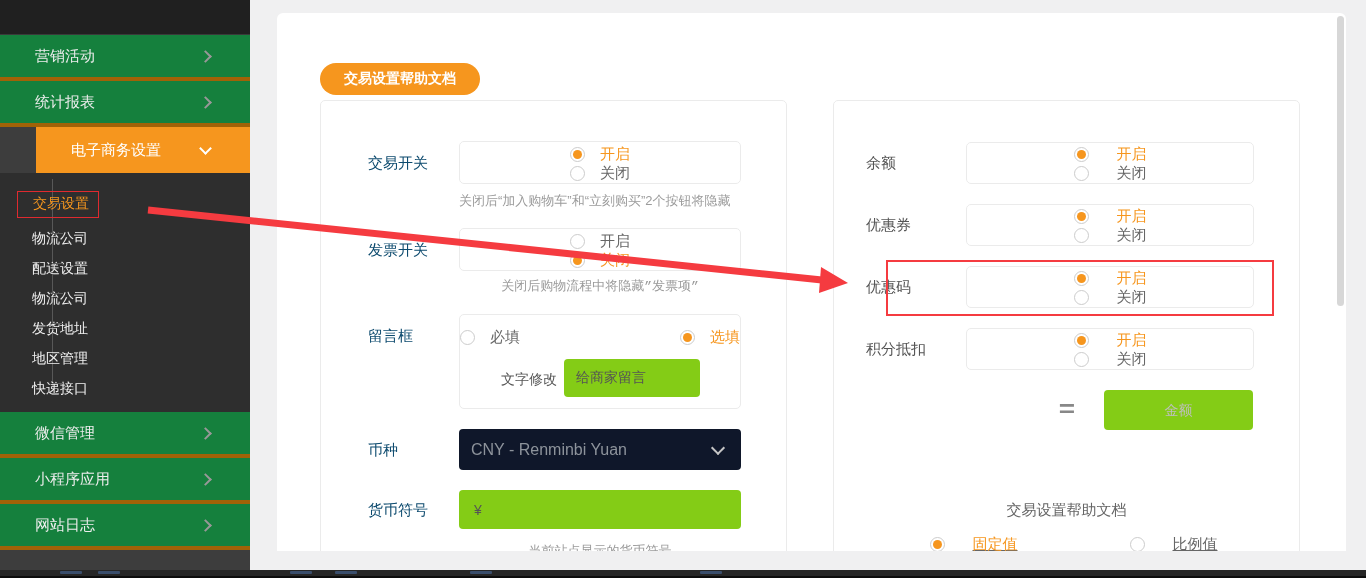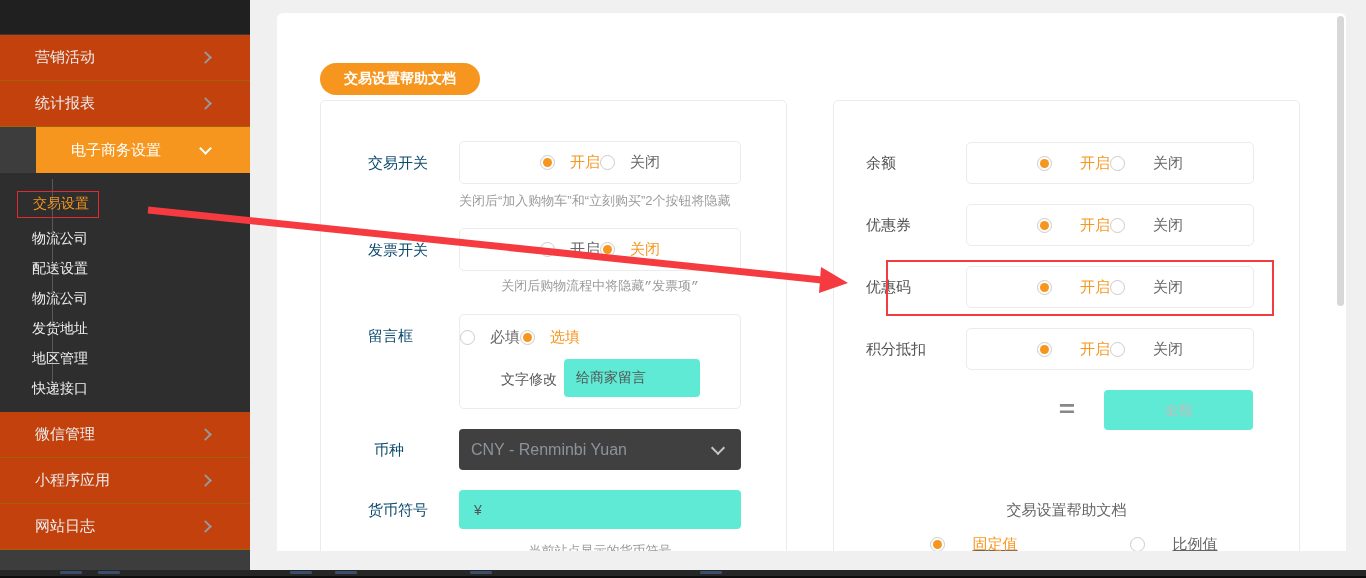--- a/index.html
+++ b/index.html
@@ -12,21 +12,21 @@
   body{
     font-family:"Liberation Sans","DejaVu Sans",sans-serif;
     background:#f0f0f1;
     position:relative;
     color:#555;
   }
   
   .sidebar{position:absolute;left:0;top:0;width:250px;height:578px;background:#3d3d3d;}
   .side-top{height:35px;background:#202020;border-bottom:1px solid #3a3a3a;}
   .side-item{height:46px;display:flex;align-items:center;padding-left:35px;font-size:15px;
-    color:#ededed;position:relative;border-bottom:1px solid #a16207;cursor:pointer;background:#c2410c;}
+    color:#ededed;position:relative;border-bottom:4px solid #a16207;cursor:pointer;background:#15803d;}
   .side-item.active{background:var(--accent);color:#fff;border-bottom:none;margin-left:36px;}
   .chev{position:absolute;right:40px;width:9px;height:9px;border-right:2px solid #989898;border-bottom:2px solid #989898;}
   .chev.right{transform:rotate(-45deg);}
   .chev.down{transform:rotate(45deg);border-color:#fff;margin-top:-4px;}
   .submenu{position:relative;background:#2e2e2e;padding:15px 0 14px 0;}
   .tree-line{position:absolute;left:52px;top:6px;width:1px;height:207px;background:#585858;}
   .sub-item{height:30px;display:flex;align-items:flex-end;padding-left:32px;font-size:14px;color:#f0f0f0;position:relative;cursor:pointer;}
   .sub-item::before{content:"";position:absolute;left:52px;top:50%;width:11px;height:1px;background:#585858;}
   .sub-item.active{color:var(--accent);}
   .sub-item.active .sub-txt{border:1px solid var(--box-red);padding:3px 9px 4px 15px;margin-left:-15px;}
@@ -35,47 +35,47 @@
   .scroll-thumb{position:absolute;right:2px;top:3px;width:7px;height:290px;border-radius:4px;background:#d7d7d7;}
   .help-btn{position:absolute;left:43px;top:50px;height:32px;padding:0 24px;border:none;border-radius:16px;
     background:var(--accent);color:#fff;font-size:14px;font-weight:bold;cursor:pointer;
     font-family:"Liberation Sans","DejaVu Sans",sans-serif;}
   .card{position:absolute;top:87px;width:467px;height:540px;background:#fff;border:1px solid #ebebeb;border-radius:5px;}
   .card.left{left:43px;}
   .card.right{left:556px;}
   .flabel{position:absolute;font-size:15px;color:#0c4a6e;line-height:20px;}
   .fnote{position:absolute;font-size:13px;color:#9b9b9b;line-height:18px;}
   .opt-box{position:absolute;border:1px solid #ebebeb;border-radius:5px;background:#fff;
-    display:flex;align-items:center;justify-content:center;}
-  .opt-row{display:flex;align-items:center;justify-content:flex-start;}
+    display:flex;align-items:center;justify-content:flex-end;flex-direction:column;}
+  .opt-row{display:flex;align-items:center;justify-content:space-between;}
   .ropt{display:flex;align-items:center;gap:15px;font-size:15px;color:#666;cursor:pointer;}
   .card.right .ropt{gap:28px;}
   .ropt.sel .rtxt{color:var(--accent);}
   .rdot{width:15px;height:15px;border-radius:50%;border:1px solid #ccc;background:#fff;position:relative;flex:none;}
   .ropt.sel .rdot::after{content:"";position:absolute;left:2px;top:2px;right:2px;bottom:2px;border-radius:50%;background:var(--accent);}
-  .ginput{background:#5eead4;border:none;border-radius:4px;font-size:14px;color:#555;
+  .ginput{background:#84cc16;border:none;border-radius:4px;font-size:14px;color:#555;
     font-family:"Liberation Sans","DejaVu Sans",sans-serif;outline:none;}
   .ginput::placeholder{color:#bfbfbf;}
   
   .l-box1{left:138px;top:40px;width:282px;height:43px;}
   .l-label1{left:47px;top:52px;}
   .l-note1{left:138px;top:91px;width:300px;}
   .l-box2{left:138px;top:127px;width:282px;height:43px;}
   .l-label2{left:47px;top:139px;}
   .l-note2{left:138px;top:177px;width:282px;text-align:center;font-family:Liberation Mono, monospace;}
   .l-box3{left:138px;top:213px;width:282px;height:95px;flex-direction:column;justify-content:flex-start;align-items:stretch;}
   .l-box3 .opt-row{height:44px;}
   .l-label3{left:47px;top:225px;}
   .sub-edit{position:relative;height:48px;}
   .sub-edit .se-label{position:absolute;left:41px;top:12px;font-size:14px;color:#555;}
   .sub-edit .se-input{position:absolute;left:104px;top:0;width:136px;height:38px;padding:0 12px;}
-  .l-select{left:138px;top:328px;width:282px;height:41px;background:#404040;border-radius:4px;position:absolute;
+  .l-select{left:138px;top:328px;width:282px;height:41px;background:#0f172a;border-radius:4px;position:absolute;
     display:flex;align-items:center;padding:0 12px;font-size:16px;color:#8d939b;cursor:default;}
   .sel-chev{position:absolute;right:18px;top:14px;width:10px;height:10px;border-right:2px solid #c6c6c6;border-bottom:2px solid #c6c6c6;transform:rotate(45deg);}
-  .l-label4{left:53px;top:339px;}
+  .l-label4{left:47px;top:339px;}
   .l-input5{position:absolute;left:138px;top:389px;width:282px;height:39px;padding:0 15px;}
   .l-label5{left:47px;top:399px;}
   .l-note5{left:138px;top:441px;width:282px;text-align:center;}
   
   .r-label{position:absolute;left:32px;width:94px;text-align:left;font-size:15px;color:#555;line-height:20px;}
   .r-box{left:132px;width:288px;height:42px;}
   .hl-row{position:absolute;left:52px;top:159px;width:388px;height:56px;border:2px solid var(--red);pointer-events:none;}
   .pt-input{position:absolute;top:289px;width:149px;height:40px;text-align:center;}
   .pt-left{left:47px;}
   .pt-right{left:270px;}

